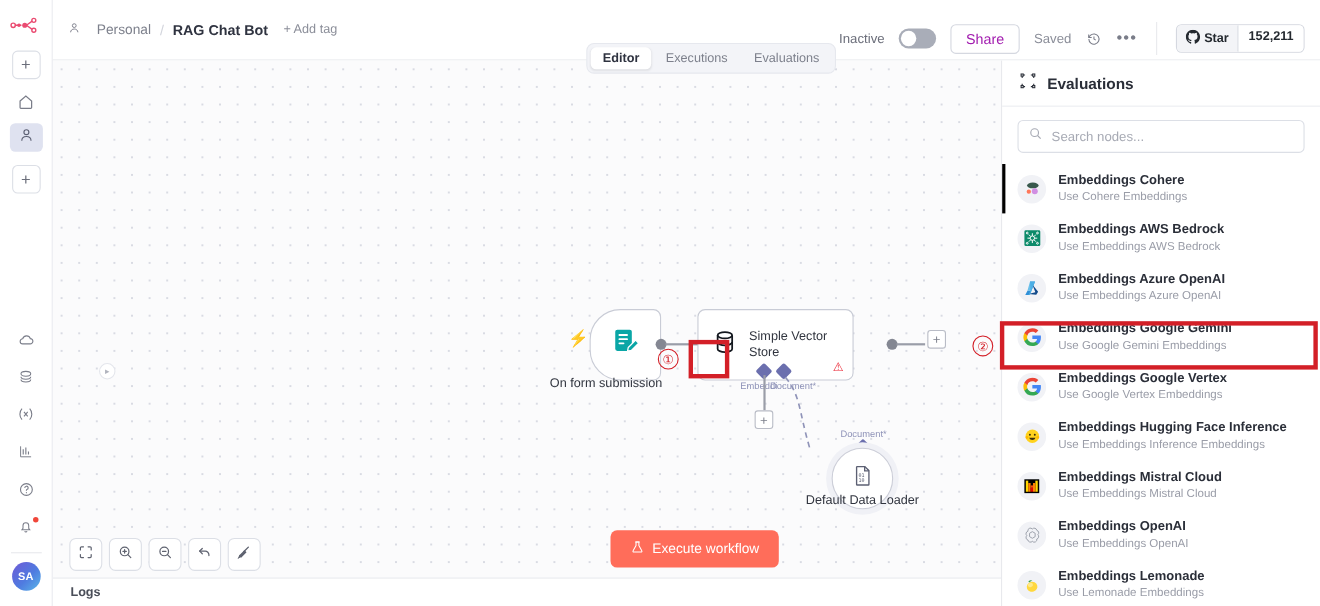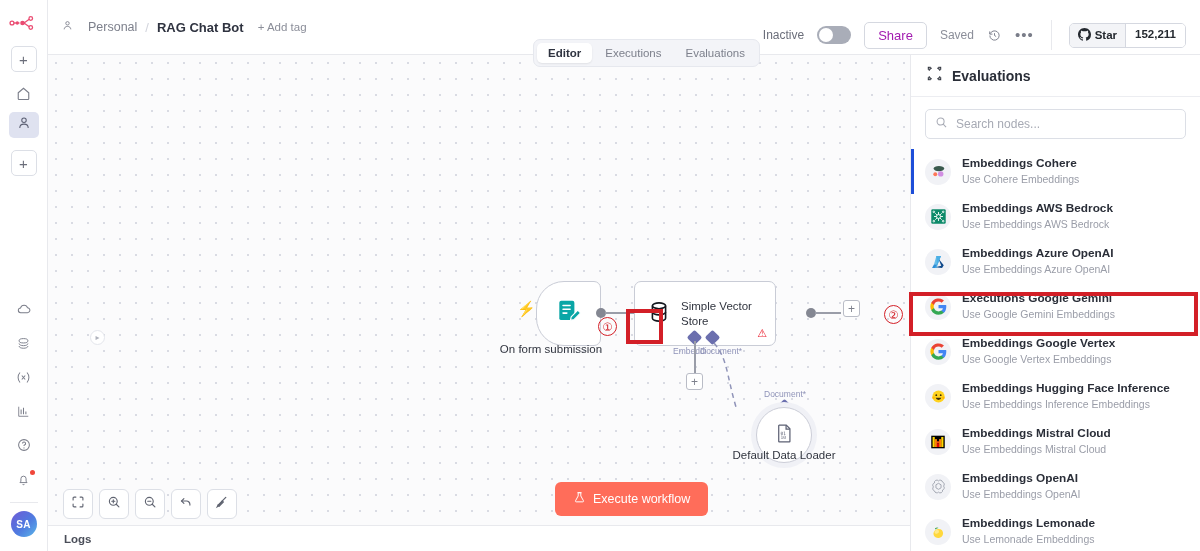--- a/index.html
+++ b/index.html
@@ -205,21 +205,21 @@
   #search-input {
     border: none; outline: none; font-size: 12px; color: #32363f;
     width: 100%; font-family: inherit; background: transparent;
   }
   #search-input::placeholder { color: #a7aab4; }
   #node-list { height: 404px; overflow: hidden; }
   .node-item {
     display: flex; align-items: center; gap: 11px; padding: 7px 14px;
     cursor: pointer; position: relative; height: 45px;
   }
-  .node-item.hovered { border-left: 3px solid #1d4ed8; padding-left: 11px; }
+  .node-item.hovered { border-left: 3px solid #000000; padding-left: 11px; }
   .ni-icon {
     width: 26px; height: 26px; border-radius: 50%; background: #f1f2f6;
     display: flex; align-items: center; justify-content: center; flex: 0 0 26px;
   }
   .ni-name { font-size: 11.8px; color: #2a2e38; font-weight: 600; line-height: 1.35; }
   .ni-desc { font-size: 10.5px; color: #9a9da8; line-height: 1.35; }
 
   
   .anno-box { position: absolute; border: 4px solid #d31f27; pointer-events: none; z-index: 40; }
   .anno-num {
@@ -601,21 +601,21 @@
       <div class="node-item">
         <div class="ni-icon">
           <svg width="17" height="17" viewBox="0 0 24 24">
             <path fill="#4285F4" d="M23 12.3c0-.8-.1-1.6-.2-2.3H12v4.5h6.2a5.3 5.3 0 0 1-2.3 3.5v2.9h3.7c2.2-2 3.4-5 3.4-8.6z"></path>
             <path fill="#34A853" d="M12 23.5c3.1 0 5.7-1 7.6-2.8l-3.7-2.9c-1 .7-2.3 1.1-3.9 1.1-3 0-5.5-2-6.4-4.7H1.8v3A11.5 11.5 0 0 0 12 23.5z"></path>
             <path fill="#FBBC05" d="M5.6 14.2a6.9 6.9 0 0 1 0-4.4v-3H1.8a11.5 11.5 0 0 0 0 10.4z"></path>
             <path fill="#EA4335" d="M12 5.1c1.7 0 3.2.6 4.4 1.7l3.3-3.3A11.5 11.5 0 0 0 1.8 6.8l3.8 3a6.9 6.9 0 0 1 6.4-4.7z"></path>
           </svg>
         </div>
         <div>
-          <div class="ni-name">Executions Google Gemini</div>
+          <div class="ni-name">Embeddings Google Gemini</div>
           <div class="ni-desc">Use Google Gemini Embeddings</div>
         </div>
       </div>
 
       <div class="node-item">
         <div class="ni-icon">
           <svg width="17" height="17" viewBox="0 0 24 24">
             <path fill="#4285F4" d="M23 12.3c0-.8-.1-1.6-.2-2.3H12v4.5h6.2a5.3 5.3 0 0 1-2.3 3.5v2.9h3.7c2.2-2 3.4-5 3.4-8.6z"></path>
             <path fill="#34A853" d="M12 23.5c3.1 0 5.7-1 7.6-2.8l-3.7-2.9c-1 .7-2.3 1.1-3.9 1.1-3 0-5.5-2-6.4-4.7H1.8v3A11.5 11.5 0 0 0 12 23.5z"></path>
             <path fill="#FBBC05" d="M5.6 14.2a6.9 6.9 0 0 1 0-4.4v-3H1.8a11.5 11.5 0 0 0 0 10.4z"></path>

